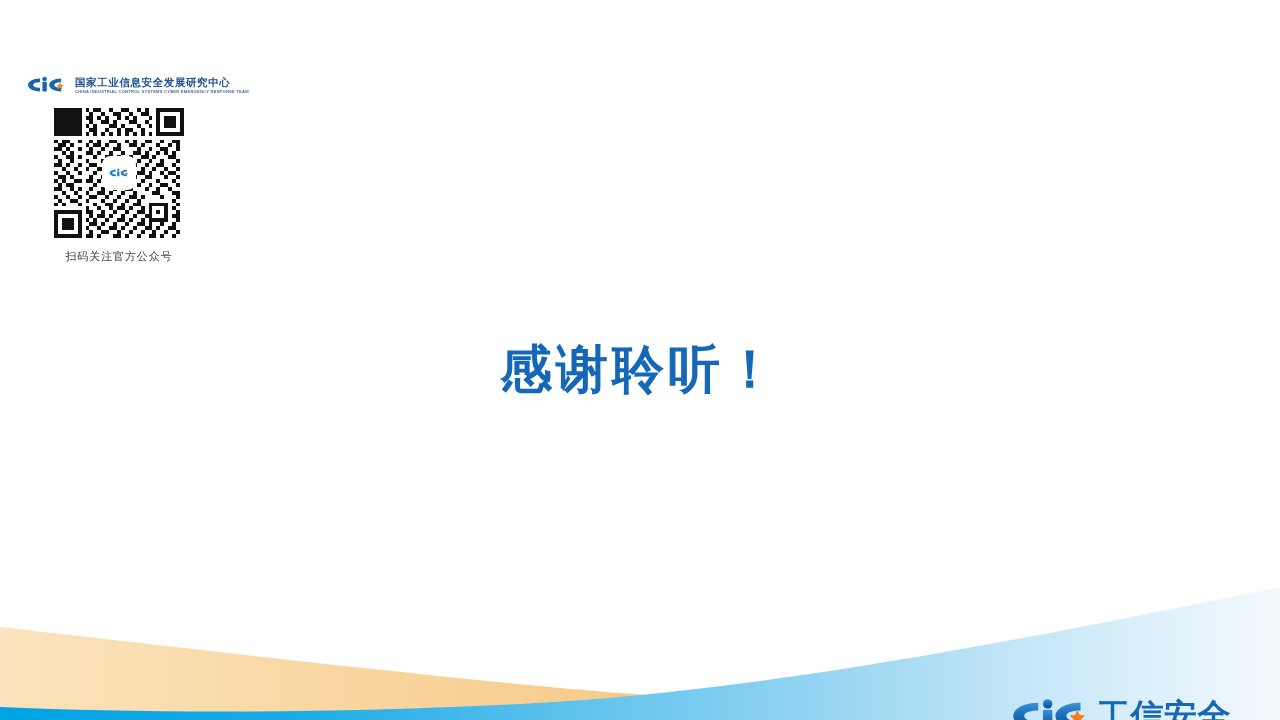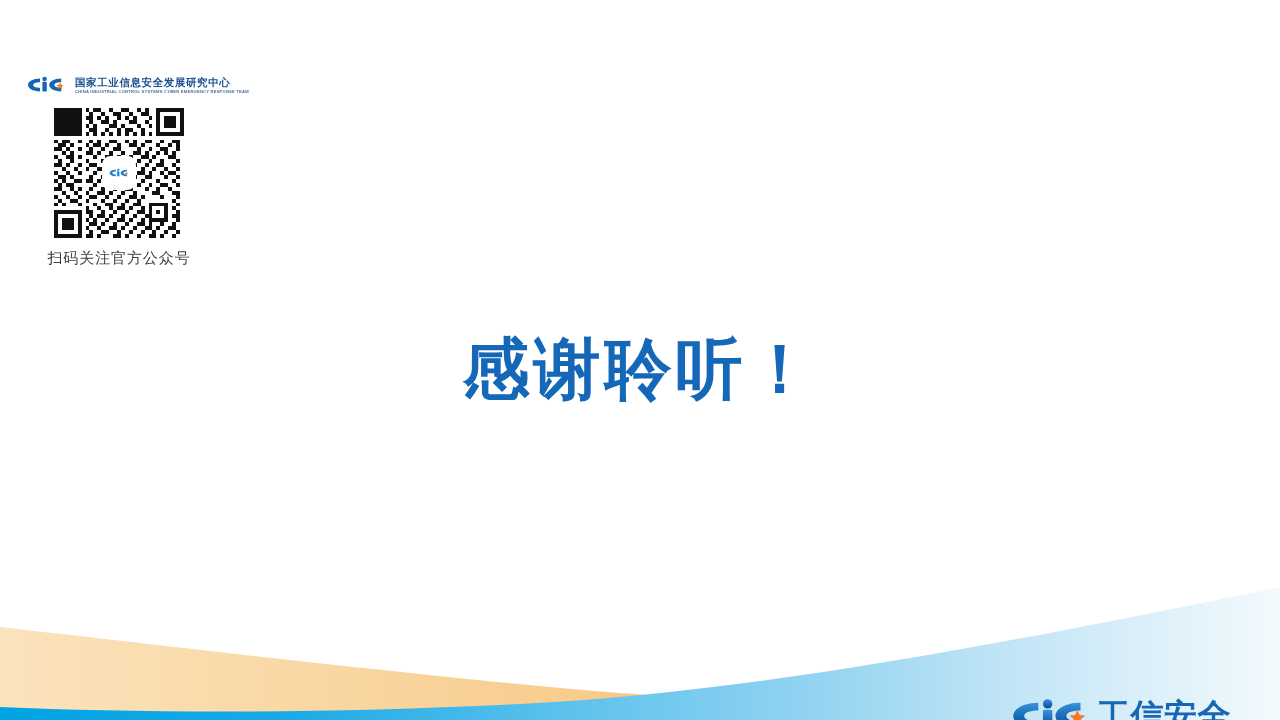--- a/index.html
+++ b/index.html
@@ -49,29 +49,29 @@
     position:relative;width:130px;height:130px;background:#ffffff;
   }
   .qr-canvas{display:block;width:130px;height:130px;}
   .qr-center{
     position:absolute;left:50%;top:50%;transform:translate(-50%,-50%);
     width:31px;height:31px;border-radius:7px;background:#ffffff;
     box-shadow:0 0 0 1.5px #ffffff;
     display:flex;align-items:center;justify-content:center;
   }
   .qr-caption{
-    margin-top:11px;font-size:15px;color:#404040;
+    margin-top:11px;font-size:11px;color:#404040;
     letter-spacing:.9px;white-space:nowrap;
   }
 
   
   .main-title{
     position:absolute;left:0;top:282px;width:1280px;
     text-align:center;
-    font-size:67px;font-weight:bold;
+    font-size:52px;font-weight:bold;
     color:#1567b8;
     letter-spacing:4px;
     line-height:86px;
     white-space:nowrap;
   }
 
   
   .subtitle-block{
     position:absolute;left:0;top:462px;width:1280px;text-align:center;
   }

